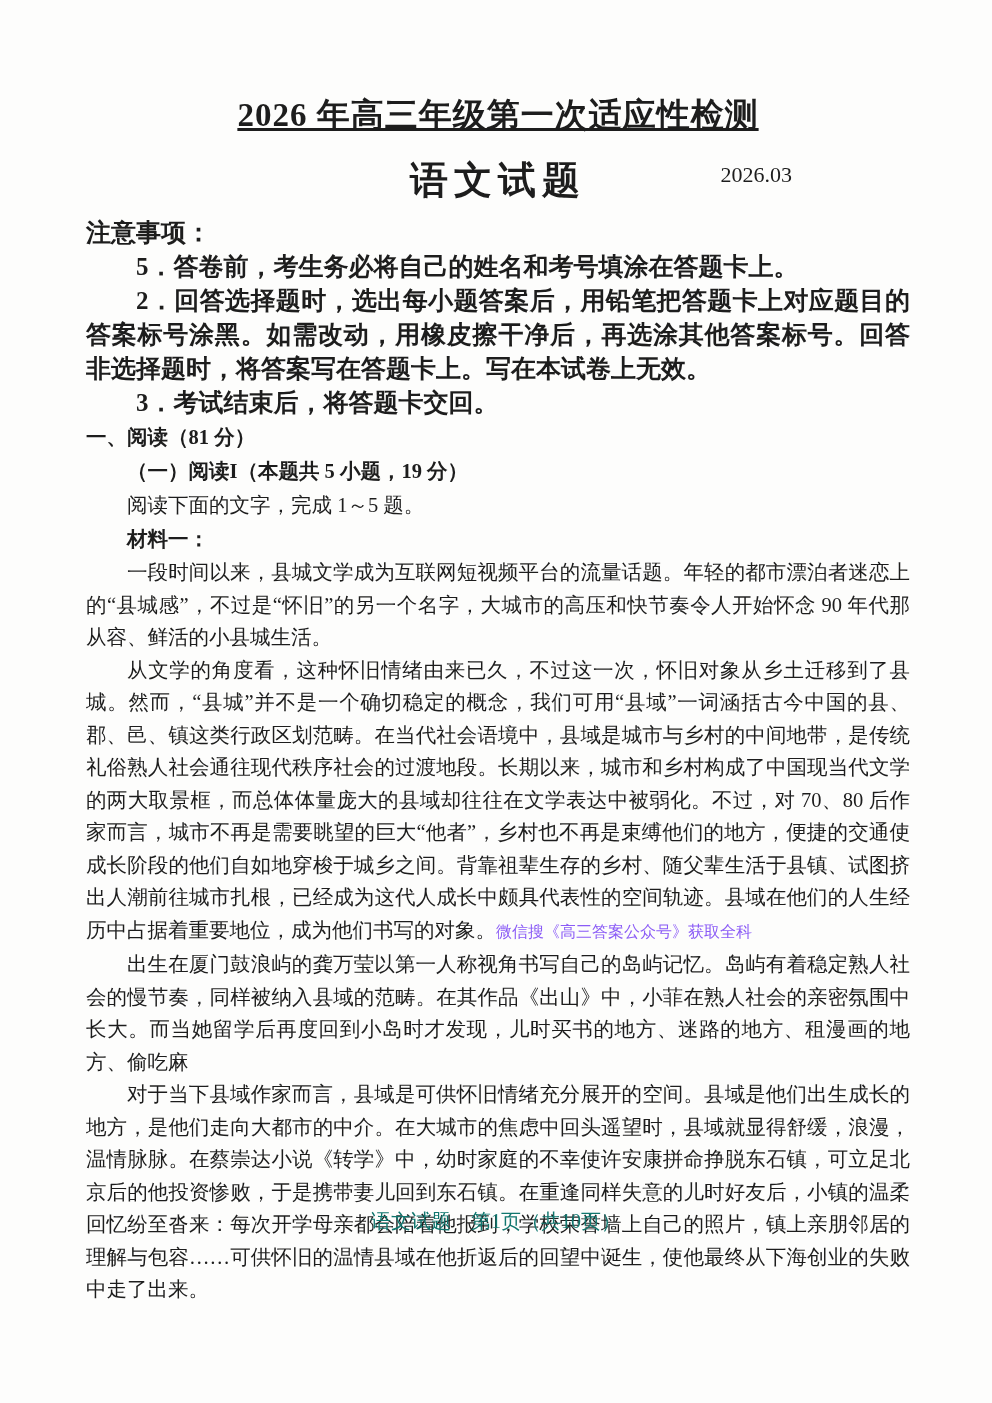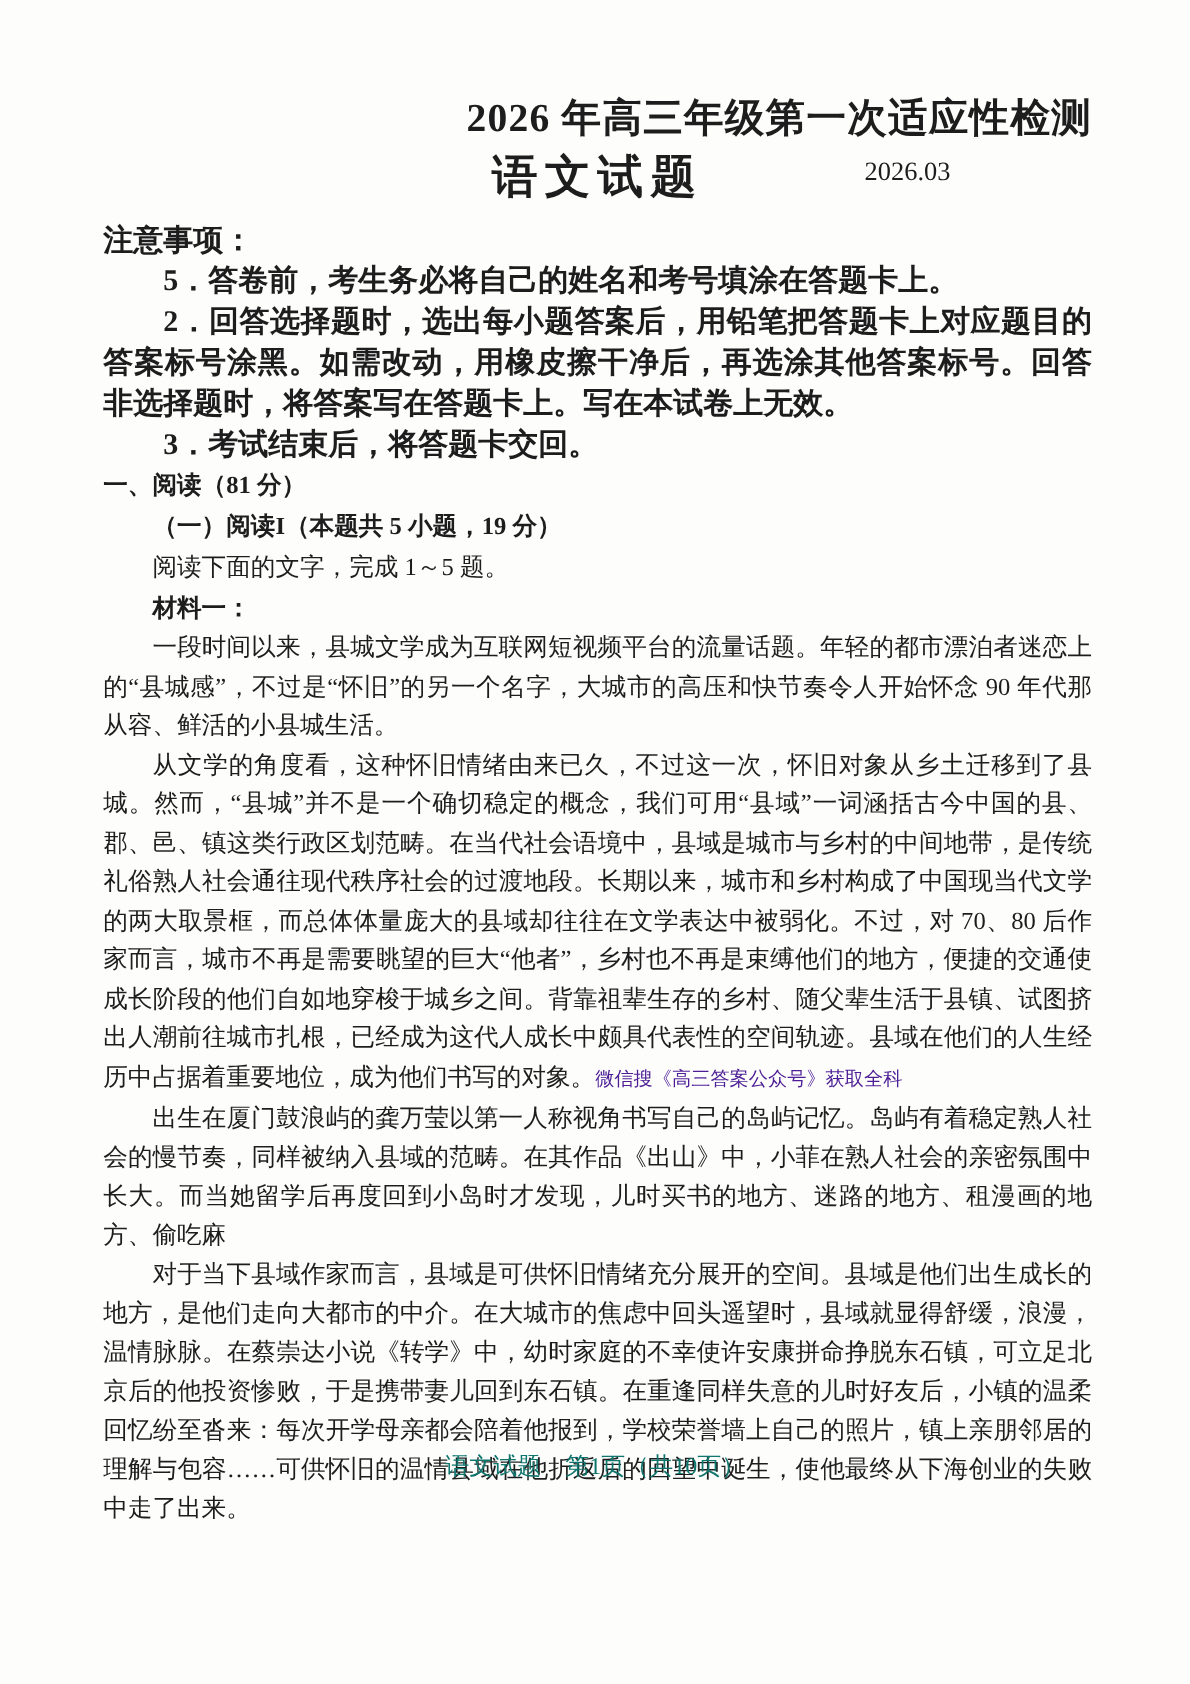--- a/index.html
+++ b/index.html
@@ -15,26 +15,27 @@
     background: #fdfdfc;
     color: #1d1d1d;
     font-family: "Liberation Serif", "DejaVu Serif", serif;
     overflow: hidden;
   }
   .content {
     padding: 78px 82px 0 86px; 
   }
   
   .title {
-    margin: 0;
-    text-align: right;
+    margin: 16px;
+    text-align: center;
     font-size: 33px;
     font-weight: bold;
     line-height: 42px;
     letter-spacing: 1px;
+    text-decoration: underline;
   }
   .subtitle-row {
     position: relative;
     text-align: center;
     margin: 0 0 8px 0;
   }
   .subtitle {
     display: inline-block;
     margin: 0;
     font-size: 38px;
@@ -73,21 +74,21 @@
     line-height: 34px;
     font-weight: normal;
   }
   .body-para {
     font-size: 20.5px;
     line-height: 32.5px;
     font-weight: normal;
   }
   .watermark {
     font-size: 16px;
-    color: #4c1d95;
+    color: #8b5cf6;
   }
   
   .footer {
     position: absolute;
     top: 1208px;
     left: 0;
     width: 100%;
     text-align: center;
     font-size: 20px;
     color: #0f766e;

